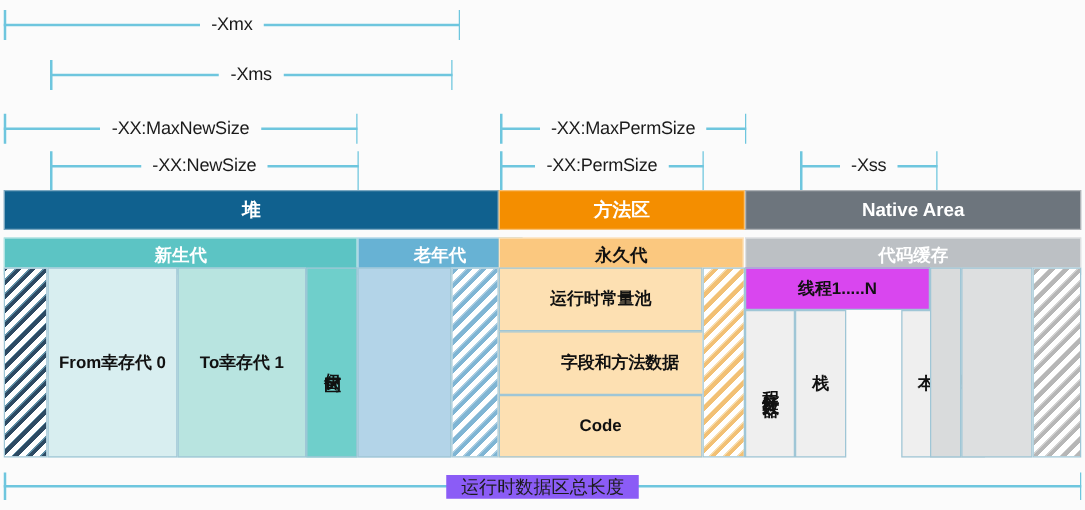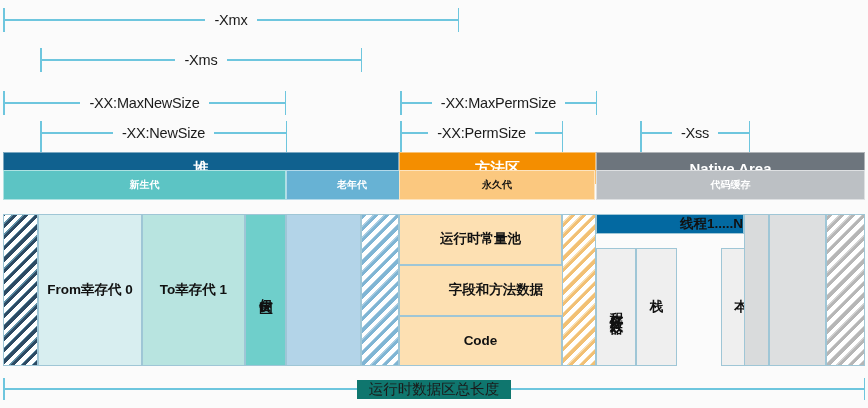--- a/index.html
+++ b/index.html
@@ -36,23 +36,23 @@
   
   #table { position:absolute; left:3px; top:152px; width:862px; height:214px; }
 
   .hdr {
     position:absolute; height:32px;
     display:flex; align-items:center; justify-content:center;
     color:#fff; font-weight:bold; font-size:15px;
     border:1px solid rgba(255,255,255,0.45);
   }
   .sub {
-    position:absolute; height:30px; top:18px;
-    display:flex; align-items:center; justify-content:center;
-    color:#fff; font-weight:bold; font-size:10px;
+    position:absolute; height:30px; top:38px;
+    display:flex; align-items:center; justify-content:center;
+    color:#fff; font-weight:bold; font-size:14px;
     border:1px solid rgba(255,255,255,0.5);
   }
 
   .cell {
     position:absolute;
     display:flex; align-items:center; justify-content:center;
     font-size:13.5px; font-weight:bold; color:#111;
     border:1px solid #9fc6d6; text-align:center; line-height:1.35;
   }
   .cell.vert {
@@ -87,31 +87,31 @@
     position:absolute; left:3px; top:374px; width:862px; height:30px;
     display:flex; align-items:center; justify-content:center;
   }
   #total .line {
     position:absolute; left:0; right:0; top:14px; height:1.5px; background:#6ec6de;
   }
   #total .cap { position:absolute; top:4px; width:1.5px; height:22px; background:#6ec6de; }
   #total .cap.l { left:0; }
   #total .cap.r { right:0; }
   #total .lbl {
-    position:relative; z-index:2; background:#0f766e; padding:0 12px;
+    position:relative; z-index:2; background:#8b5cf6; padding:0 12px;
     font-size:14.5px; color:#1b1b1b;
   }
 </style>
 </head>
 <body>
 
 <div id="stage">
 
   <div id="brackets">
-      <div class="brk" style="left: 3px; width: 456px; top: 5px;">
+      <div class="brk" style="left: 3px; width: 365px; top: 5px;">
         <div class="line"></div>
         <div class="cap l"></div>
         <div class="cap r"></div>
         <span class="lbl">-Xmx</span>
       </div>
       <div class="brk" style="left: 40px; width: 322px; top: 45px;">
         <div class="line"></div>
         <div class="cap l"></div>
         <div class="cap r"></div>
         <span class="lbl">-Xms</span>
@@ -180,21 +180,21 @@
         <div class="cell" style="background: rgb(253, 224, 178); left: 396px; top: 62px; width: 163px; height: 51px;">
           <span>运行时常量池</span>
         </div>
         <div class="cell" style="background: rgb(253, 224, 178); left: 396px; top: 113px; width: 194px; height: 51px;">
           <span>字段和方法数据</span>
         </div>
         <div class="cell" style="background: rgb(253, 224, 178); left: 396px; top: 164px; width: 163px; height: 50px;">
           <span>Code</span>
         </div>
         <div class="cell hatch-orange" style="left: 559px; top: 62px; width: 34px; height: 152px;"></div>
-        <div class="cell" style="background: #0369a1; left: 593px; top: 62px; width: 148px; height: 20px; justify-content: flex-end;">
+        <div class="cell" style="background: #d946ef; left: 593px; top: 62px; width: 148px; height: 34px;">
           <span>线程1.....N</span>
         </div>
         <div class="cell vert" style="background: rgb(239, 239, 239); left: 593px; top: 96px; width: 40px; height: 118px;">
           <span>程序计数器</span>
         </div>
         <div class="cell" style="background: rgb(239, 239, 239); left: 633px; top: 96px; width: 41px; height: 118px;">
           <span>栈</span>
         </div>
         <div class="cell" style="background: rgb(239, 239, 239); left: 674px; top: 96px; width: 67px; height: 118px; margin-left: 44px;">
           <span>本地栈</span>

